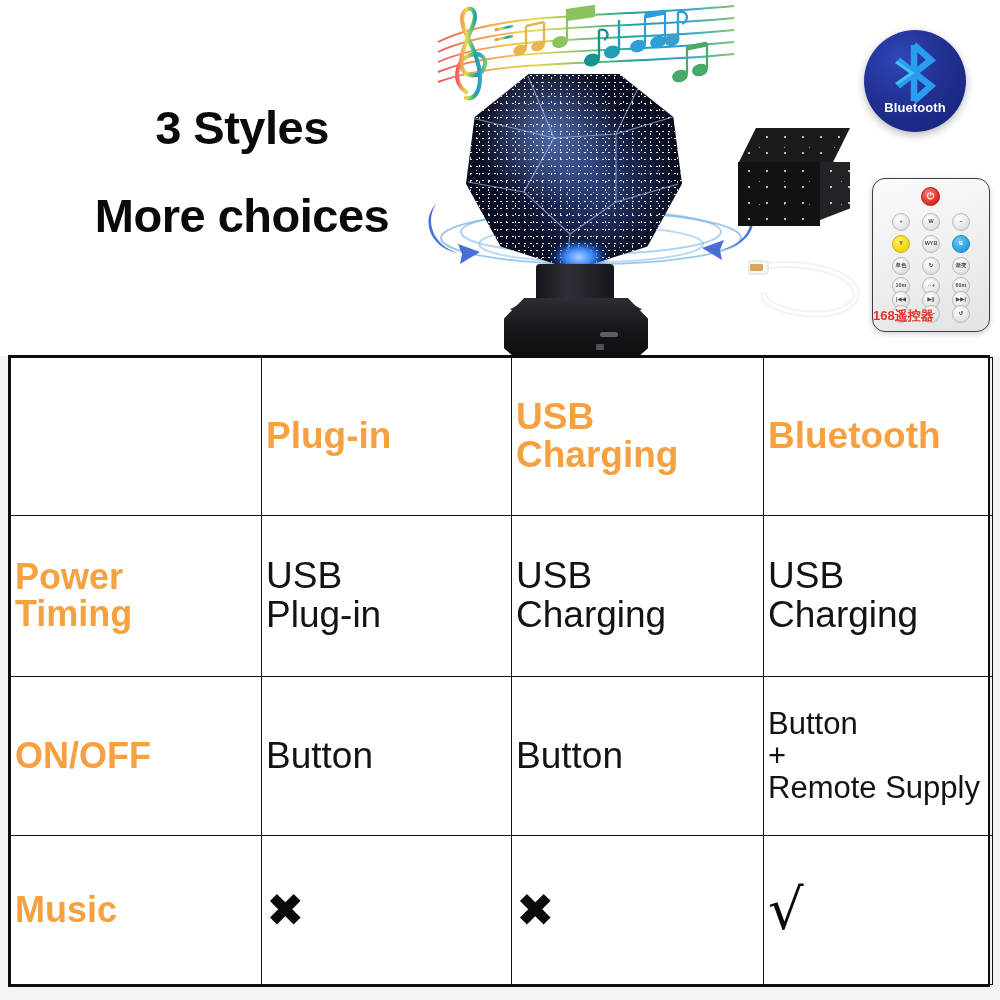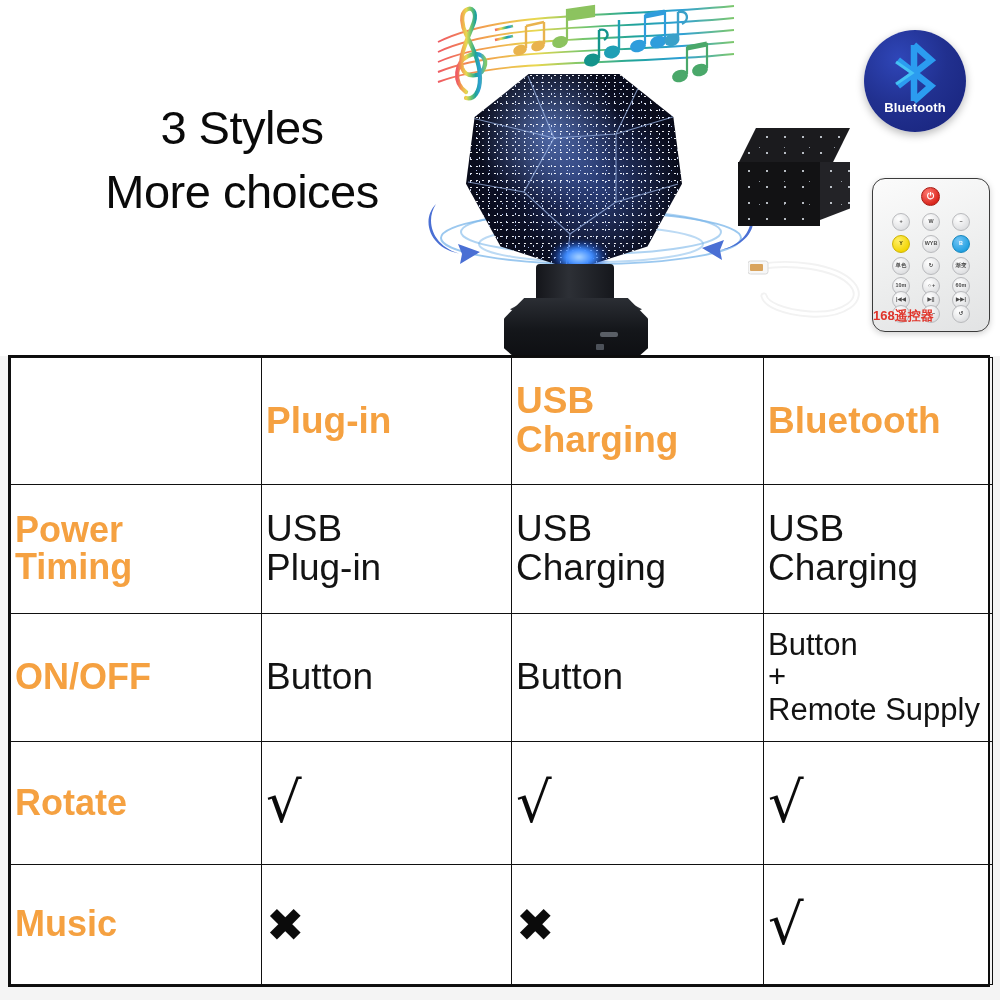--- a/index.html
+++ b/index.html
@@ -10,25 +10,25 @@
     overflow:hidden;
     position:relative;
   }
   #root { position:relative; width:1000px; height:1000px; background:#f4f4f4; }
 
   
   .hero { position:absolute; left:0; top:0; width:1000px; height:356px; background:#ffffff; overflow:hidden; }
 
   .headline {
     position:absolute; left:42px; top:96px; width:400px;
-    color:#0a0a0a; font-weight:normal; font-size:47px; line-height:1.36;
+    color:#0a0a0a; font-weight:bold; font-size:47px; line-height:1.36;
     text-align:center; letter-spacing:-0.5px;
   }
   .headline .l1 { display:block; }
-  .headline .l2 { display:block; }
+  .headline .l2 { display:block;margin-top:24px; }
 
   
   .music { position:absolute; left:432px; top:-4px; width:308px; height:112px; }
 
   
   .swirl { position:absolute; left:428px; top:186px; width:326px; height:96px; }
 
   
   .lamp { position:absolute; left:448px; top:74px; width:252px; height:282px; }
   .globe {
@@ -430,34 +430,20 @@
           </td>
           <td>
             <div class="val small">
               <span class="ln">Button</span>
               <span class="ln">+</span>
               <span class="ln">Remote Supply</span>
             </div>
           </td>
         </tr>
 
-        <tr class="r-rotate">
-          <td>
-            <div class="rowlabel"><span class="ln">Rotate</span></div>
-          </td>
-          <td>
-            <div class="mark check">√</div>
-          </td>
-          <td>
-            <div class="mark check">√</div>
-          </td>
-          <td>
-            <div class="mark check">√</div>
-          </td>
-        </tr>
 
 
         <tr class="r-music">
           <td>
             <div class="rowlabel"><span class="ln">Music</span></div>
           </td>
           <td>
             <div class="mark cross">✖</div>
           </td>
           <td>

